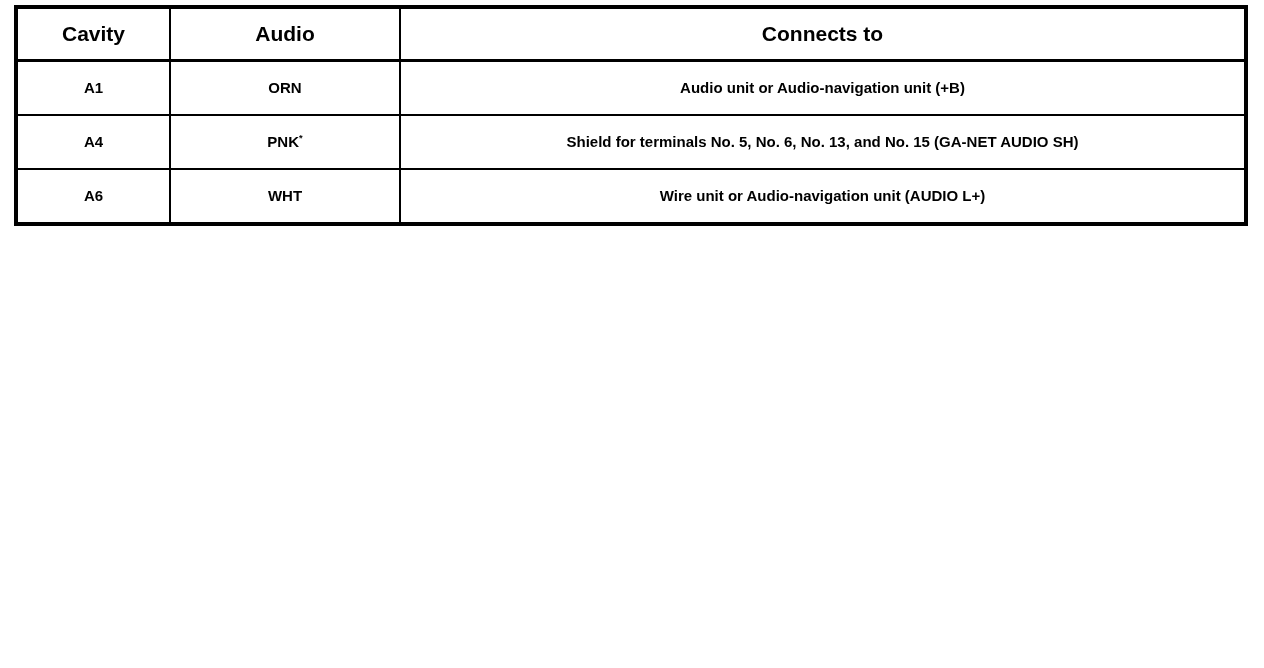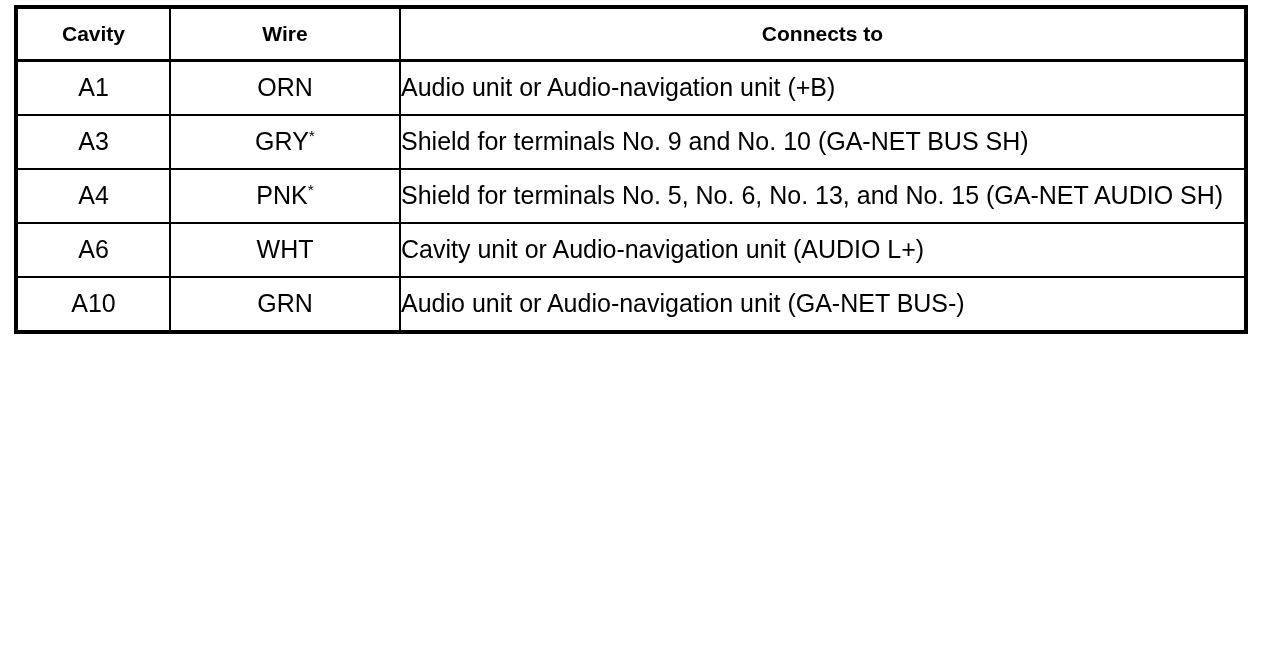--- a/index.html
+++ b/index.html
@@ -40,40 +40,40 @@
   .wire-table col.col-cavity { width: 154px; }
   .wire-table col.col-wire   { width: 230px; }
   .wire-table col.col-conn   { width: 846px; }
 
   .wire-table th,
   .wire-table td {
     border: 2px solid #000000;
     padding: 0;
     height: 52px;
     vertical-align: middle;
-    font-size: 25px;
+    font-size: 15px;
     line-height: 1.1;
-    font-weight: normal;
+    font-weight: bold;
     color: #000000;
     background: #ffffff;
   }
 
   .wire-table thead th {
     font-weight: bold;
     font-size: 21px;
     text-align: center;
     height: 50px;
     border-bottom-width: 3px;
   }
 
   .cell-center {
     text-align: center;
   }
   .cell-left {
-    text-align: left;
+    text-align: center;
     padding-left: 10px;
   }
 
   
   sup.mark {
     font-size: 0.62em;
     vertical-align: super;
     line-height: 0;
     letter-spacing: 0;
   }
@@ -89,46 +89,36 @@
 
   <table class="wire-table">
     <colgroup>
       <col class="col-cavity">
       <col class="col-wire">
       <col class="col-conn">
     </colgroup>
     <thead>
       <tr>
         <th class="cell-center">Cavity</th>
-        <th class="cell-center">Wire</th>
+        <th class="cell-center">Audio</th>
         <th class="cell-center">Connects to</th>
       </tr>
     </thead>
     <tbody id="table-body">
         <tr>
           <td class="cell-center">A1</td>
           <td class="cell-center"><span class="wire-span"><span>ORN</span></span></td>
           <td class="cell-left">Audio unit or Audio-navigation unit (+B)</td>
         </tr>
         <tr>
-          <td class="cell-center">A3</td>
-          <td class="cell-center"><span class="wire-span"><span>GRY</span><sup class="mark">*</sup></span></td>
-          <td class="cell-left">Shield for terminals No. 9 and No. 10 (GA-NET BUS SH)</td>
-        </tr>
-        <tr>
           <td class="cell-center">A4</td>
           <td class="cell-center"><span class="wire-span"><span>PNK</span><sup class="mark">*</sup></span></td>
           <td class="cell-left">Shield for terminals No. 5, No. 6, No. 13, and No. 15 (GA-NET AUDIO SH)</td>
         </tr>
         <tr>
           <td class="cell-center">A6</td>
           <td class="cell-center"><span class="wire-span"><span>WHT</span></span></td>
-          <td class="cell-left">Cavity unit or Audio-navigation unit (AUDIO L+)</td>
-        </tr>
-        <tr>
-          <td class="cell-center">A10</td>
-          <td class="cell-center"><span class="wire-span"><span>GRN</span></span></td>
-          <td class="cell-left">Audio unit or Audio-navigation unit (GA-NET BUS-)</td>
+          <td class="cell-left">Wire unit or Audio-navigation unit (AUDIO L+)</td>
         </tr>
       </tbody>
   </table>
 
 </div>
 
 </body></html>

